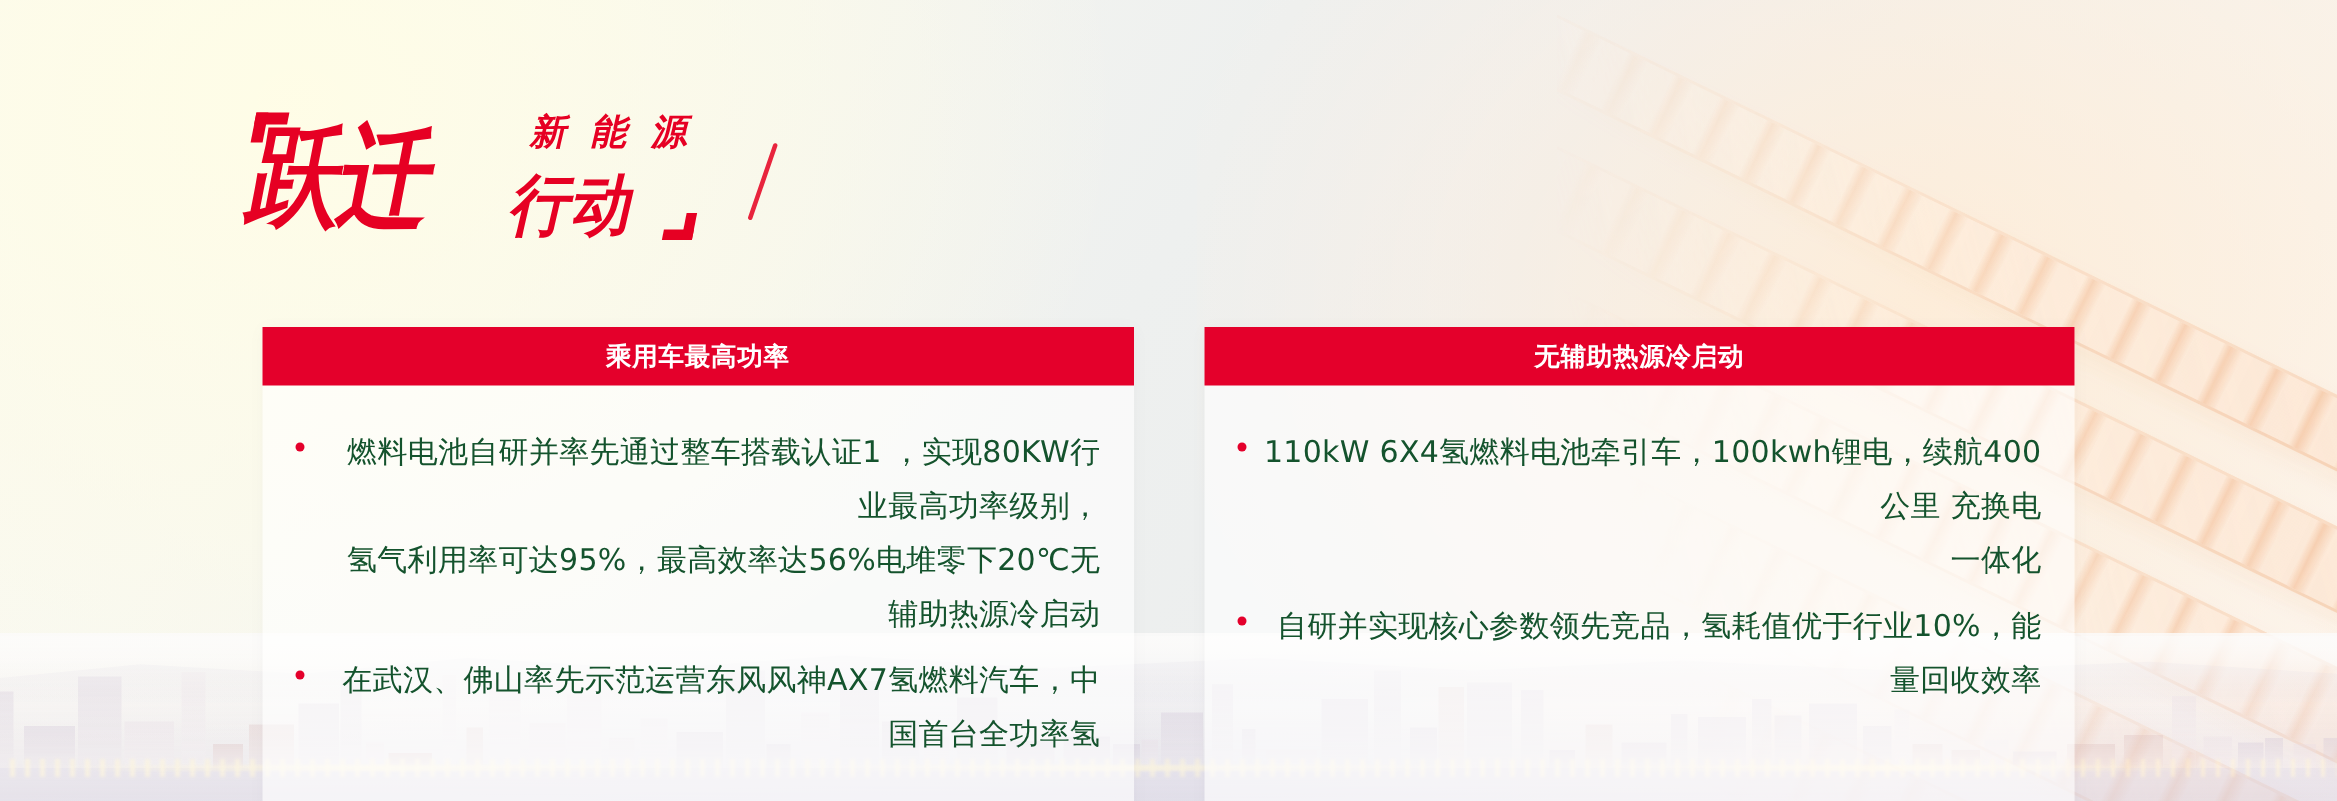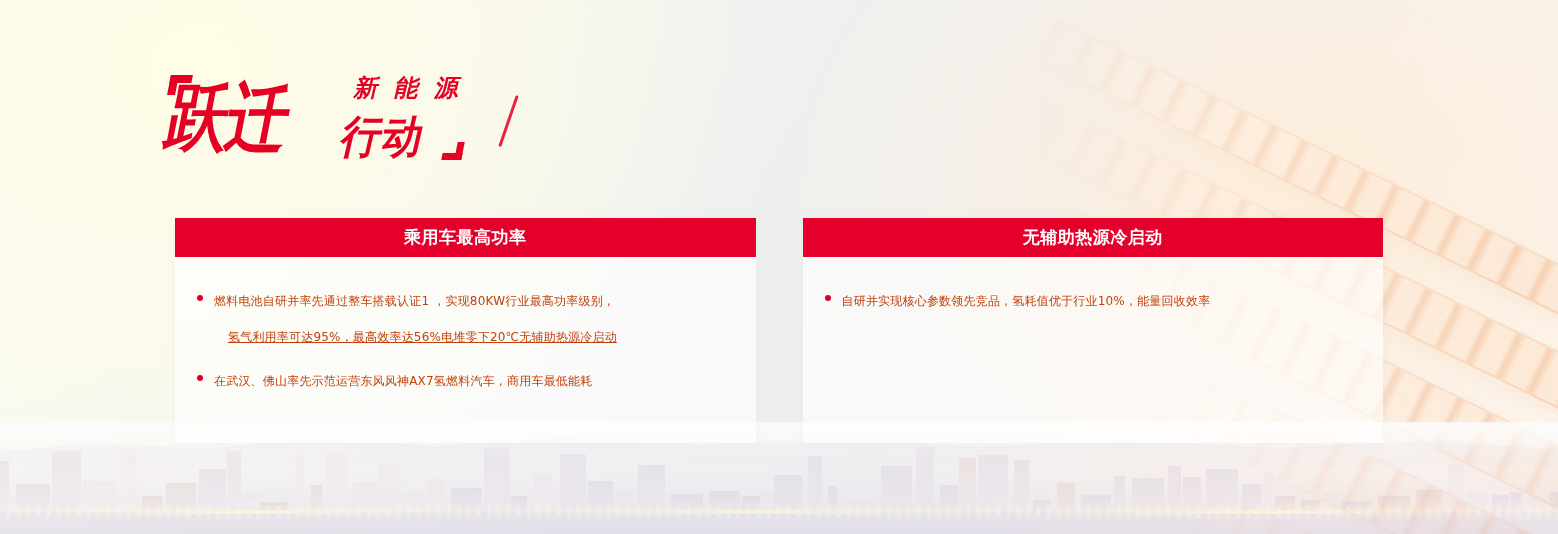--- a/index.html
+++ b/index.html
@@ -222,28 +222,29 @@
   }
   .bullet-dot {
     flex:0 0 auto;
     width:6px; height:6px;
     border-radius:50%;
     background:#e4002b;
     margin:12px 11px 0 6px;
   }
   .bullet-text {
     font-family:"DejaVu Sans", sans-serif;
-    font-size:12px;
+    font-size:20px;
     line-height:36px;
-    color:#c2410c;
+    color:#14532d;
     letter-spacing:0.2px;
     text-indent:0;
+    text-align:right;
   }
   .bullet-text .ln { display:block; }
-  .bullet-text .ln + .ln { padding-left:14px;text-decoration:underline; }
+  .bullet-text .ln + .ln { padding-left:14px; }
 </style>
 </head>
 <body>
 
 <div id="stage">
 
   <div class="bg-base"></div>
   <div class="bg-glow-left"></div>
   <div class="bg-glow-right"></div>
 
@@ -441,31 +442,38 @@
             <div class="bullet">
               <span class="bullet-dot"></span>
               <div class="bullet-text">
                 <span class="ln">燃料电池自研并率先通过整车搭载认证1 ，实现80KW行业最高功率级别，</span>
                 <span class="ln">氢气利用率可达95%，最高效率达56%电堆零下20℃无辅助热源冷启动</span>
               </div>
             </div>
             <div class="bullet">
               <span class="bullet-dot"></span>
               <div class="bullet-text">
-                <span class="ln">在武汉、佛山率先示范运营东风风神AX7氢燃料汽车，商用车最低能耗</span>
+                <span class="ln">在武汉、佛山率先示范运营东风风神AX7氢燃料汽车，中国首台全功率氢</span>
               </div>
             </div>
           </div>
         </div>
         <div class="card">
           <div class="card-header">无辅助热源冷启动</div>
           <div class="card-body">
             <div class="bullet">
               <span class="bullet-dot"></span>
               <div class="bullet-text">
+                <span class="ln">110kW 6X4氢燃料电池牵引车，100kwh锂电，续航400公里 充换电</span>
+                <span class="ln">一体化</span>
+              </div>
+            </div>
+            <div class="bullet">
+              <span class="bullet-dot"></span>
+              <div class="bullet-text">
                 <span class="ln">自研并实现核心参数领先竞品，氢耗值优于行业10%，能量回收效率</span>
               </div>
             </div>
           </div>
         </div>
       </div>
 
   </div>
 </div>
 

